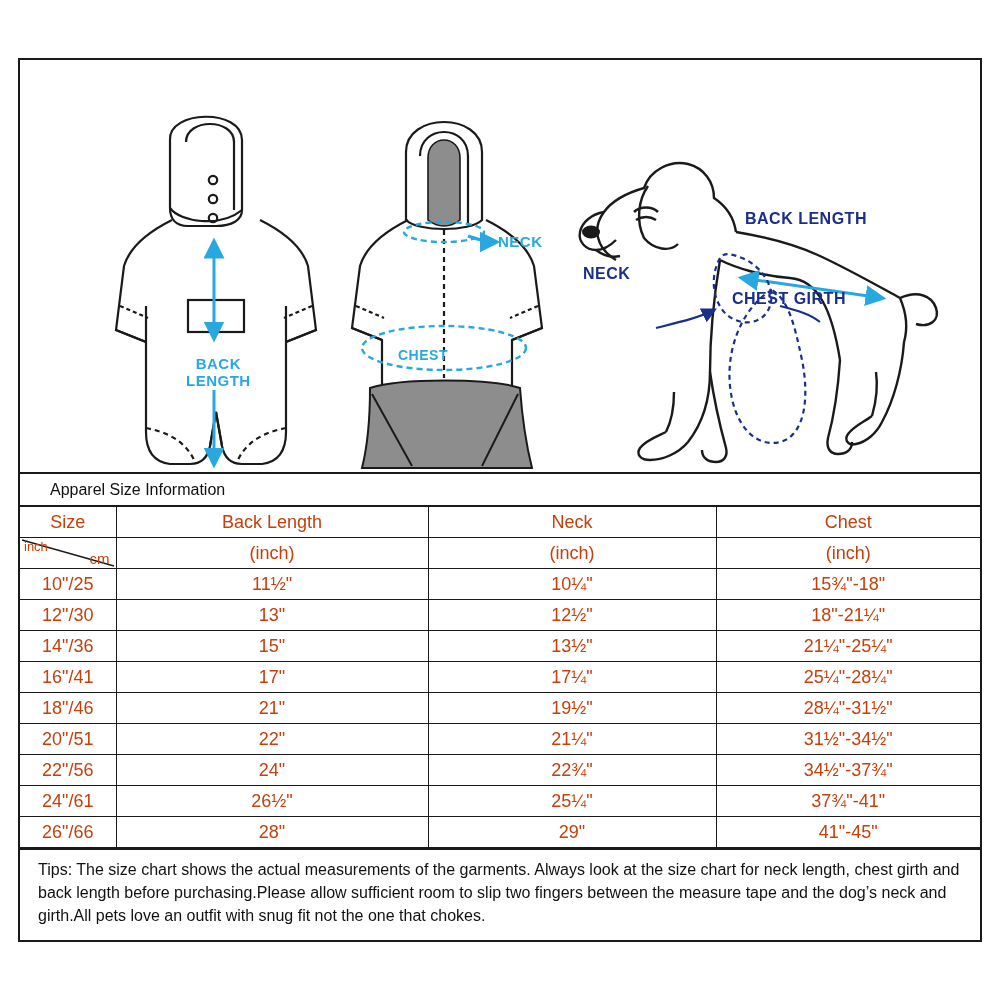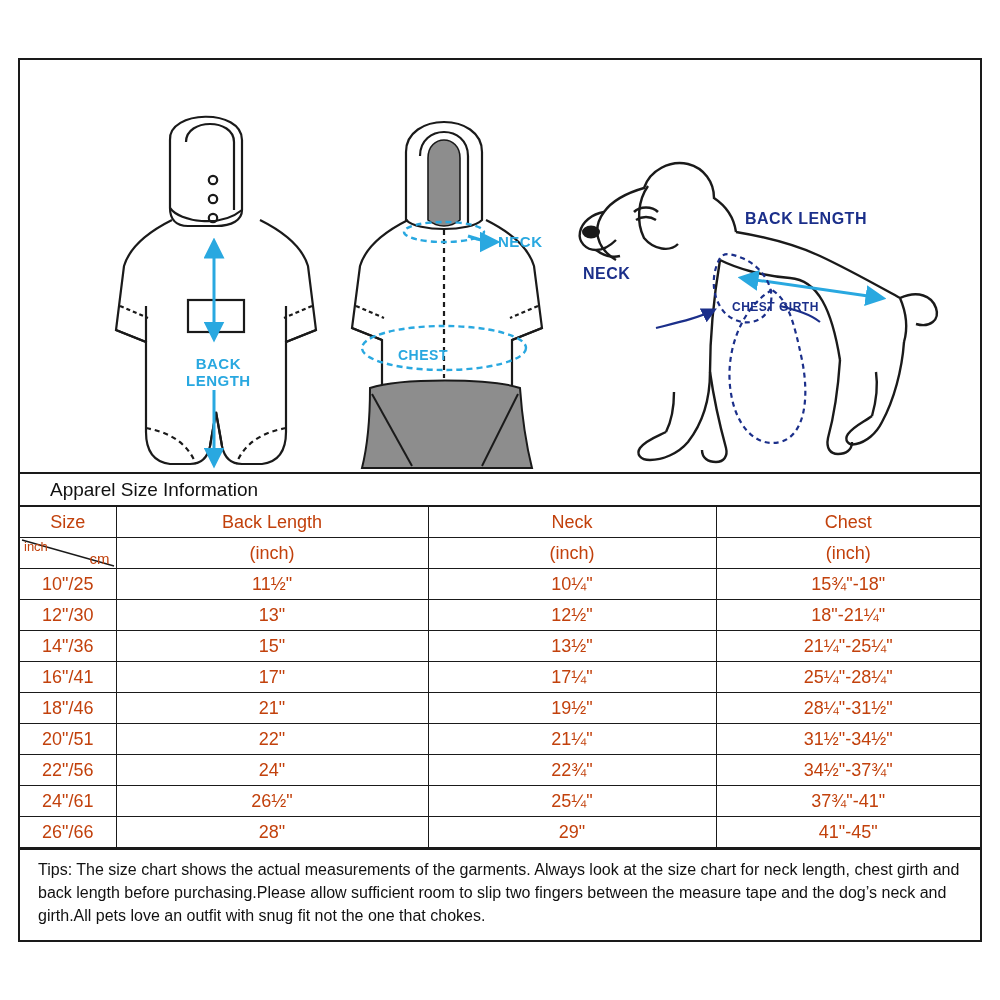--- a/index.html
+++ b/index.html
@@ -55,21 +55,21 @@
     width: 960px;
   }
   .title-row {
     height: 34px;
     border-top: 2px solid #1a1a1a;
     border-bottom: 1px solid #1a1a1a;
     display: flex;
     align-items: center;
     padding-left: 30px;
     box-sizing: border-box;
-    font-size: 19px;
+    font-size: 16px;
     color: #111;
   }
   table.size-table {
     border-collapse: collapse;
     width: 960px;
     table-layout: fixed;
   }
   table.size-table td, table.size-table th {
     border: 1px solid #1a1a1a;
     border-left: none;
@@ -260,21 +260,21 @@
       </div>
 
       <div class="lbl lbl-cyan" style="left:478px; top:173px; font-size:15px;">NECK</div>
 
       <div class="lbl lbl-cyan" style="left:378px; top:287px; font-size:14px;">CHEST</div>
 
       <div class="lbl lbl-navy" style="left:725px; top:150px; font-size:16px;">BACK LENGTH</div>
 
       <div class="lbl lbl-navy" style="left:563px; top:205px; font-size:16px;">NECK</div>
 
-      <div class="lbl lbl-navy" style="left:712px; top:240px; font-size:12px;">CHEST GIRTH</div>
+      <div class="lbl lbl-navy" style="left:712px; top:230px; font-size:16px;">CHEST GIRTH</div>
     </div>
 
     <div class="table-wrap">
       <div class="title-row">Apparel Size Information</div>
 
       <table class="size-table">
         <colgroup>
           <col class="c1">
             <col class="c2">
             <col class="c3">

